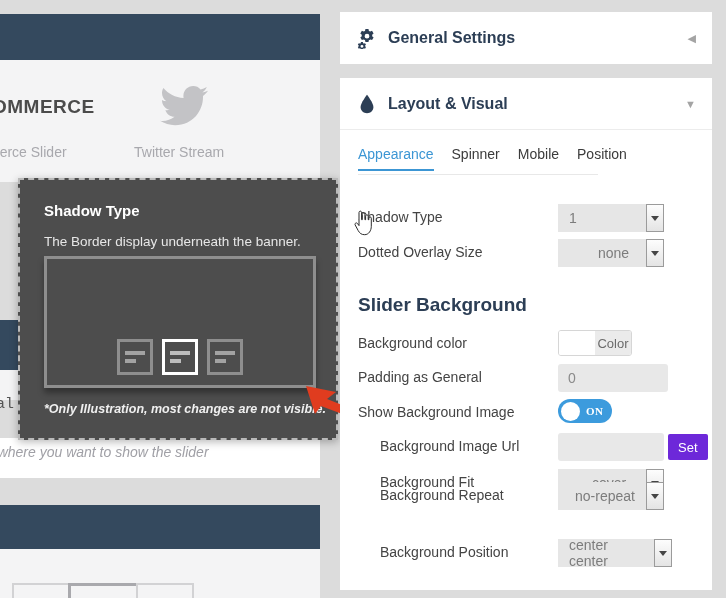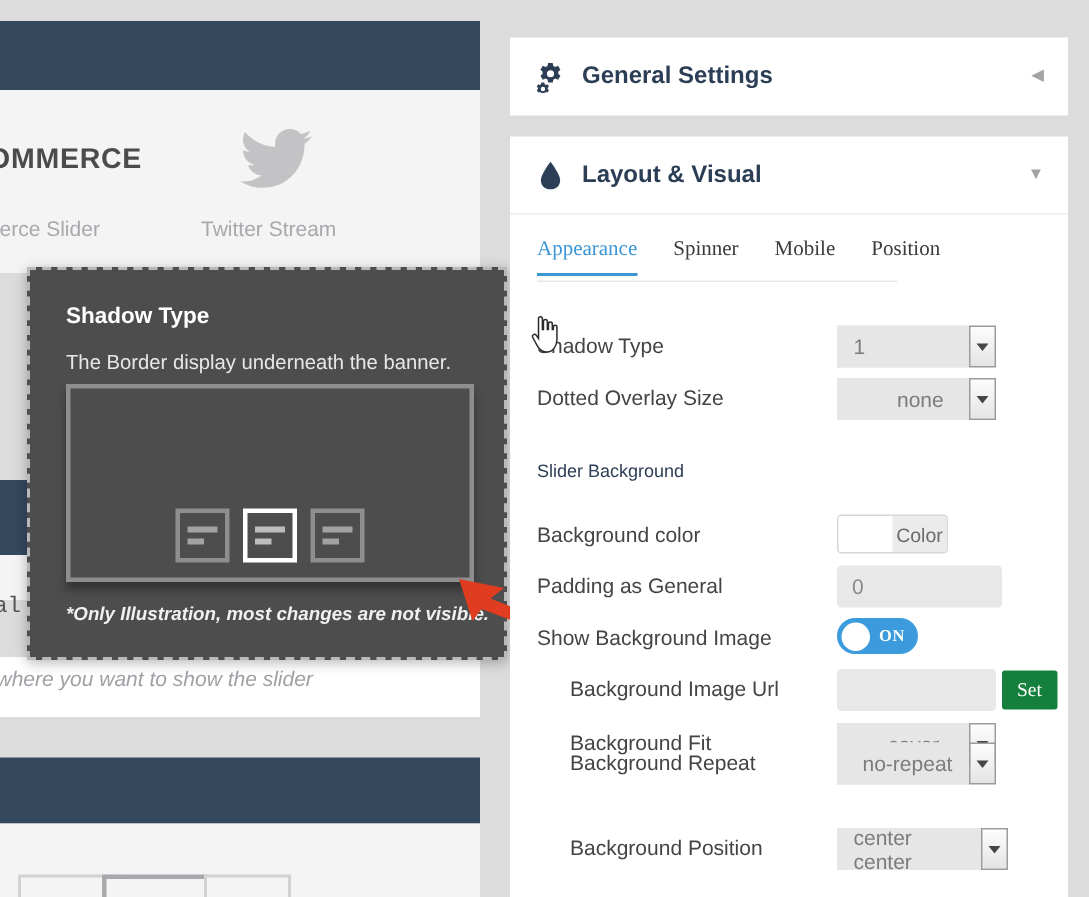--- a/index.html
+++ b/index.html
@@ -88,36 +88,36 @@
     color:#f0f0f0; font-size:12.5px; font-style:italic; font-weight:bold;
   }
 
   
   #red-arrow { position:absolute; left:300px; top:378px; width:82px; height:48px; pointer-events:none; }
   #red-arrow svg { width:100%; height:100%; display:block; }
 
   
   #right-panel { position:absolute; left:340px; top:0; width:386px; height:598px; background:#dcdcdc; }
 
-  .card-box { position:absolute; left:0; width:372px; background:#ffffff;margin-top:13px; }
+  .card-box { position:absolute; left:0; width:372px; background:#ffffff; }
 
   #general-settings { top:12px; height:52px; }
   #layout-visual { top:78px; height:512px; }
 
   .panel-head { position:relative; height:52px; display:flex; align-items:center; padding:0 16px; }
   #layout-visual .panel-head { border-bottom:1px solid #ececec; }
   .panel-icon { width:22px; height:22px; margin-right:10px; color:#2c3e55; flex:0 0 auto; }
   .panel-icon svg { width:100%; height:100%; display:block; }
   .panel-title { font-size:16px; font-weight:bold; color:#2c3e55; }
   .panel-toggle {
     position:absolute; right:16px; top:50%; transform:translateY(-50%);
     color:#a4a4a4; font-size:11px; line-height:1;
   }
 
-  #tabs { position:absolute; left:18px; top:68px; display:flex; gap:24px;font-family:Liberation Serif, serif; }
+  #tabs { position:absolute; left:18px; top:68px; display:flex; gap:18px; }
   .tab { font-size:14px; color:#3b3b3b; padding-bottom:7px; white-space:nowrap; }
   .tab.active { color:#3c96d4; border-bottom:2px solid #3c96d4; }
   #tabs-rule { position:absolute; left:18px; top:96px; width:240px; height:1px; background:#e8e8e8; }
 
   .form-row { position:absolute; left:18px; width:336px; height:30px; }
   .form-label { position:absolute; left:0; top:5px; font-size:14px; color:#444; white-space:nowrap; }
   .form-label.indent { left:22px; }
 
   .control { position:absolute; left:200px; top:0; }
 
@@ -126,35 +126,35 @@
     background:#e6e6e6; color:#7c7c7c; font-size:14px;
     display:flex; align-items:center; padding:0 10px;
     border:1px solid #e6e6e6; border-right:none;
   }
   .select-arrow {
     width:18px; background:linear-gradient(#fdfdfd,#e4e4e4);
     border:1px solid #9b9b9b; display:flex; align-items:center; justify-content:center;
   }
   .select-arrow::after { content:""; border-left:4px solid transparent; border-right:4px solid transparent; border-top:5px solid #454545; }
 
-  .section-title { position:absolute; left:18px; font-size:12px; font-weight:normal; color:#2c3e55; }
+  .section-title { position:absolute; left:18px; font-size:19px; font-weight:bold; color:#2c3e55; }
 
   .color-field { display:flex; height:26px; border:1px solid #d6d6d6; border-radius:3px; overflow:hidden; width:74px; }
   .color-swatch { width:36px; background:#ffffff; }
   .color-label { flex:1; background:#ebebeb; display:flex; align-items:center; justify-content:center; font-size:13px; color:#6b6b6b; }
 
   .text-input {
     width:110px; height:28px; background:#e8e8e8; border:none; border-radius:3px;
     padding:0 10px; font-size:14px; color:#8a8a8a; font-family:"Liberation Sans", sans-serif;
   }
   .url-input { width:106px; }
   .set-btn {
-    height:26px; background:#15803d; color:#fff; font-size:13px;
+    height:26px; background:#6d28d9; color:#fff; font-size:13px;
     border:none; border-radius:2px; padding:0 10px; cursor:pointer;
-    font-family:Liberation Serif, serif;
+    font-family:Liberation Sans, sans-serif;
   }
 
   .toggle {
     width:54px; height:24px; border-radius:12px; background:#3c9bdd;
     display:flex; align-items:center; position:relative;
   }
   .toggle-knob { width:19px; height:19px; border-radius:50%; background:#fff; margin-left:3px; }
   .toggle-text { color:#fff; font-size:11px; font-weight:bold; margin-left:6px; letter-spacing:.5px;font-family:Liberation Serif, serif; }
 
   #hand-cursor { position:absolute; left:352px; top:210px; width:20px; height:26px; z-index:50; }

